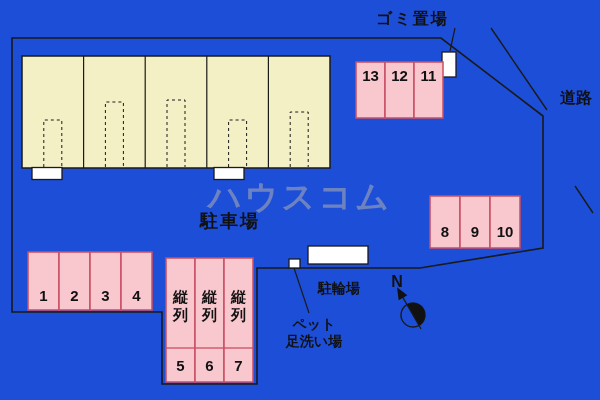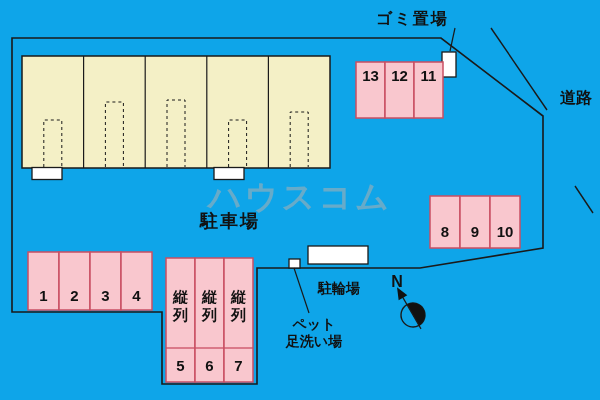--- a/index.html
+++ b/index.html
@@ -3,21 +3,21 @@
 <meta charset="utf-8">
 <style>
   :root{
     --space-fill:#f9c7ce;
     --space-border:#c94f63;
     --building-fill:#f4f0c6;
     --outline:#1a1a1a;
     --watermark:#b0b0b0;
   }
   html,body{margin:0;padding:0;background:#fff;}
-  .stage{width:600px;height:400px;background:#0ea5e9;position:relative;overflow:hidden;
+  .stage{width:600px;height:400px;background:#1d4ed8;position:relative;overflow:hidden;
          font-family:"Liberation Sans","DejaVu Sans",sans-serif;}
   svg text{font-family:"Liberation Sans","DejaVu Sans",sans-serif;}
   .boundary{fill:none;stroke:var(--outline);stroke-width:1.6;}
   .roadline{fill:none;stroke:var(--outline);stroke-width:1.4;}
   .bldg{fill:var(--building-fill);stroke:var(--outline);stroke-width:1.5;}
   .divider{stroke:var(--outline);stroke-width:1.2;}
   .dash{fill:none;stroke:var(--outline);stroke-width:1;stroke-dasharray:3 3;}
   .wbox{fill:#fff;stroke:var(--outline);stroke-width:1.3;}
   .space{fill:var(--space-fill);stroke:var(--space-border);stroke-width:1.5;}
   .spaceline{stroke:var(--space-border);stroke-width:1.3;}

